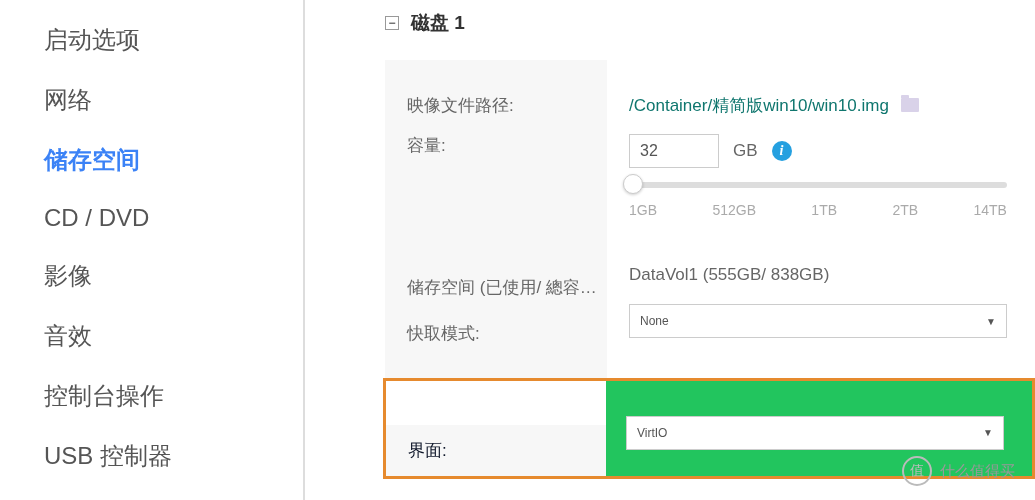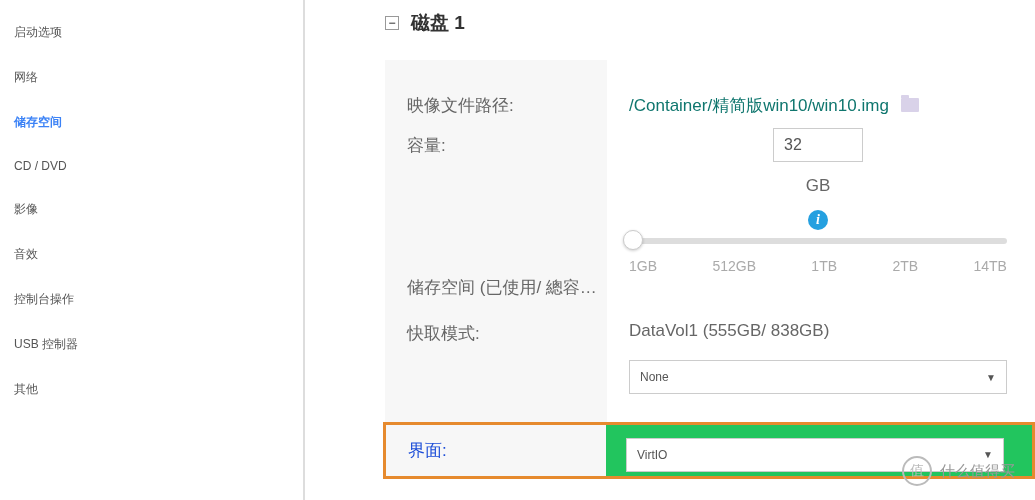--- a/index.html
+++ b/index.html
@@ -14,24 +14,24 @@
       position: relative;
     }
     .layout { display: flex; height: 100%; }
     
     .sidebar {
       width: 305px;
       border-right: 2px solid #ddd;
       padding-top: 10px;
     }
     .sidebar-item {
-      padding: 14px 14px;
+      padding: 14px 44px;
       color: #555;
       cursor: pointer;
-      font-size: 12px;
+      font-size: 24px;
     }
     .sidebar-item.active {
       color: #3b82f6;
       font-weight: 600;
     }
     
     .main {
       flex: 1;
       padding-left: 80px;
       padding-top: 10px;
@@ -90,21 +90,21 @@
     }
     .folder-icon::before {
       content: "";
       position: absolute;
       top: -3px; left: 0;
       width: 8px; height: 3px;
       background: #d9d2e9;
       border-radius: 1px 1px 0 0;
     }
     
-    .cap-line { display: flex; align-items: center; gap: 14px; flex-direction: column; }
+    .cap-line { display: flex; align-items: center; gap: 14px; }
     .num-input {
       width: 90px; height: 34px;
       border: 1px solid #ccc;
       padding: 0 10px;
       font-size: 16px;
       color: #555;
     }
     .unit { color: #666; }
     .info-icon {
       width: 20px; height: 20px;
@@ -170,24 +170,25 @@
     .highlight-row {
       display: flex;
       border: 3px solid #e68a2e;
       margin-left: -2px;
       margin-right: 0;
     }
     .highlight-row .lbl {
       width: 220px;
       background: #f7f7f7;
       padding: 14px 22px;
-      color: #1d4ed8;
+      color: #0f172a;
       font-size: 17px;
       display: flex;
       align-items: center;
+      margin-top: 44px;
     }
     .highlight-row .ctrl {
       flex: 1;
       background: #22c55e;
       padding: 12px 28px 4px 20px;
       display: flex;
       align-items: center;
     }
     
     .watermark {

